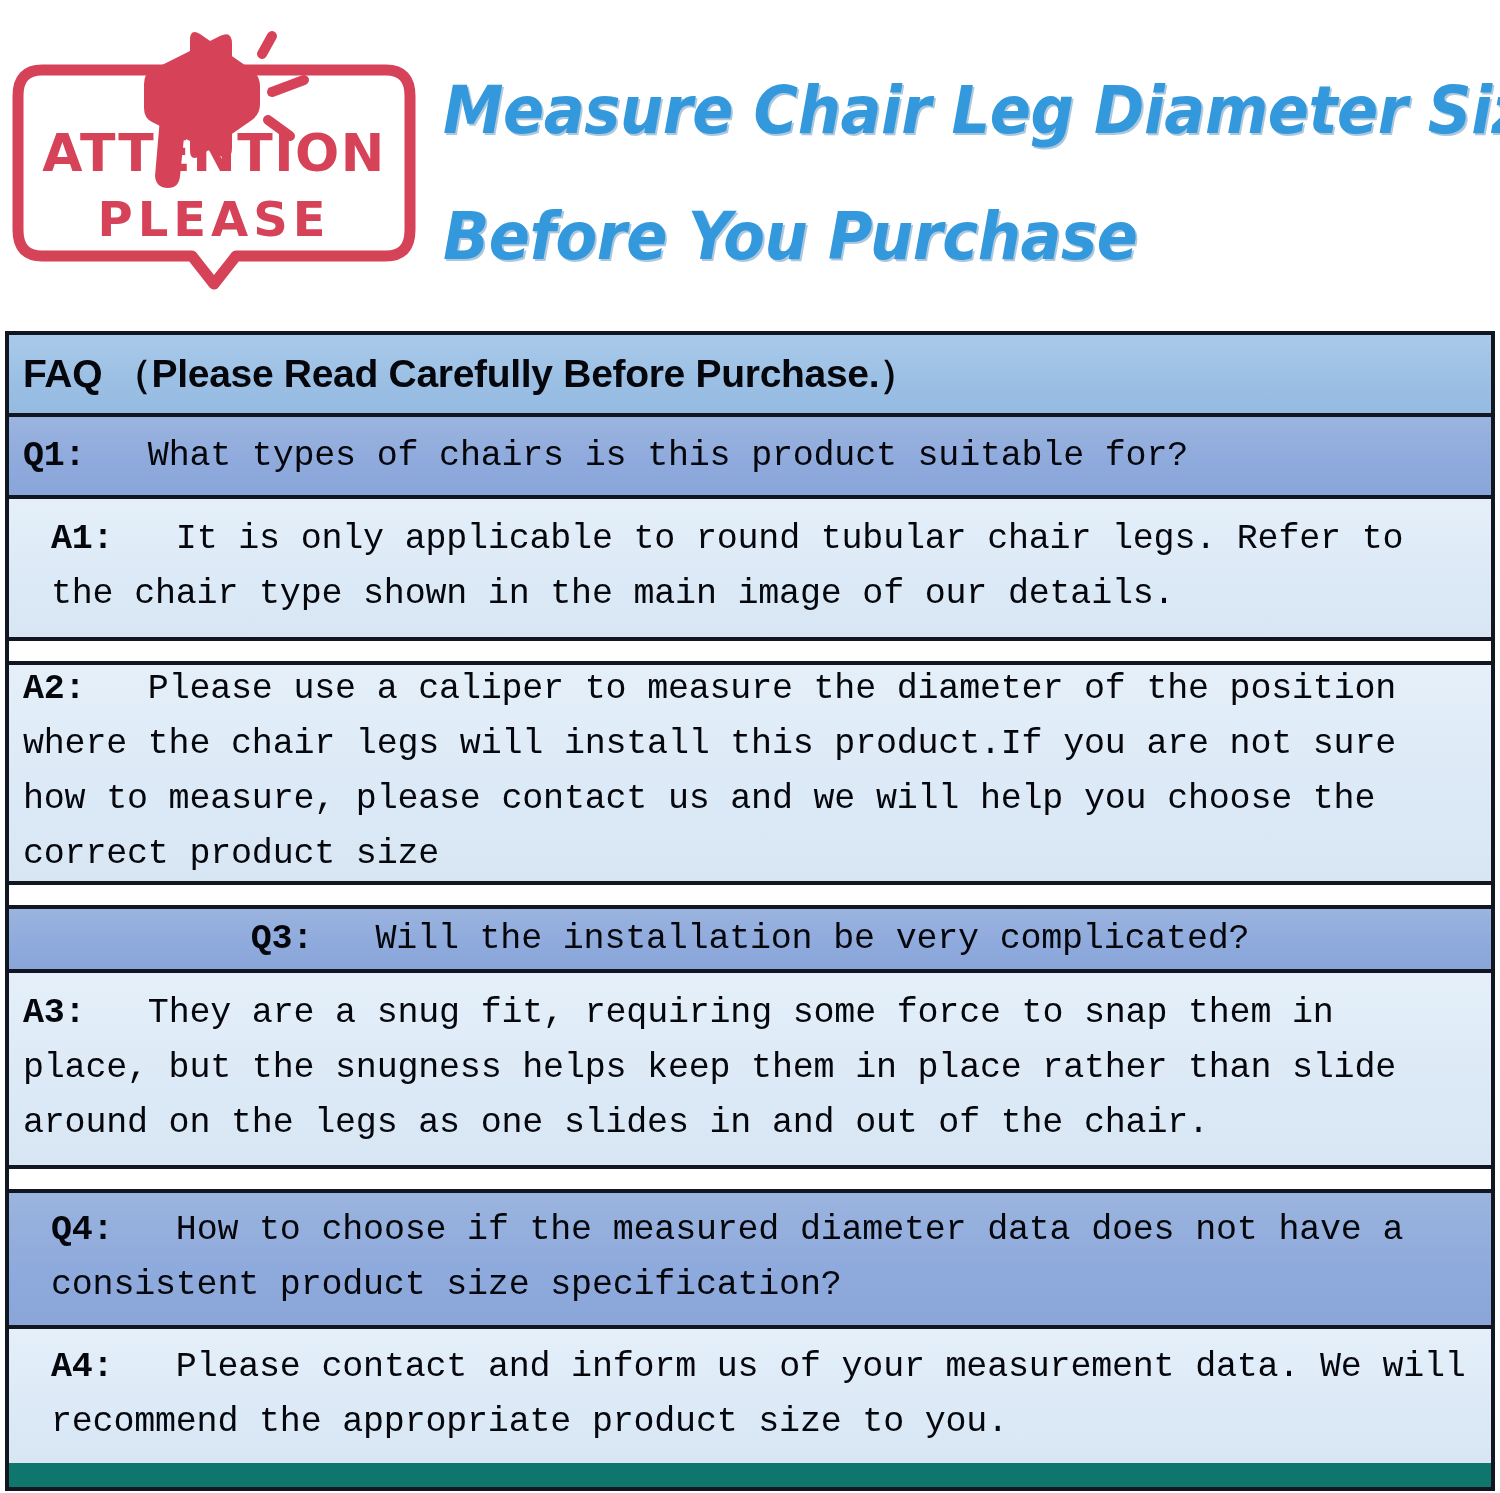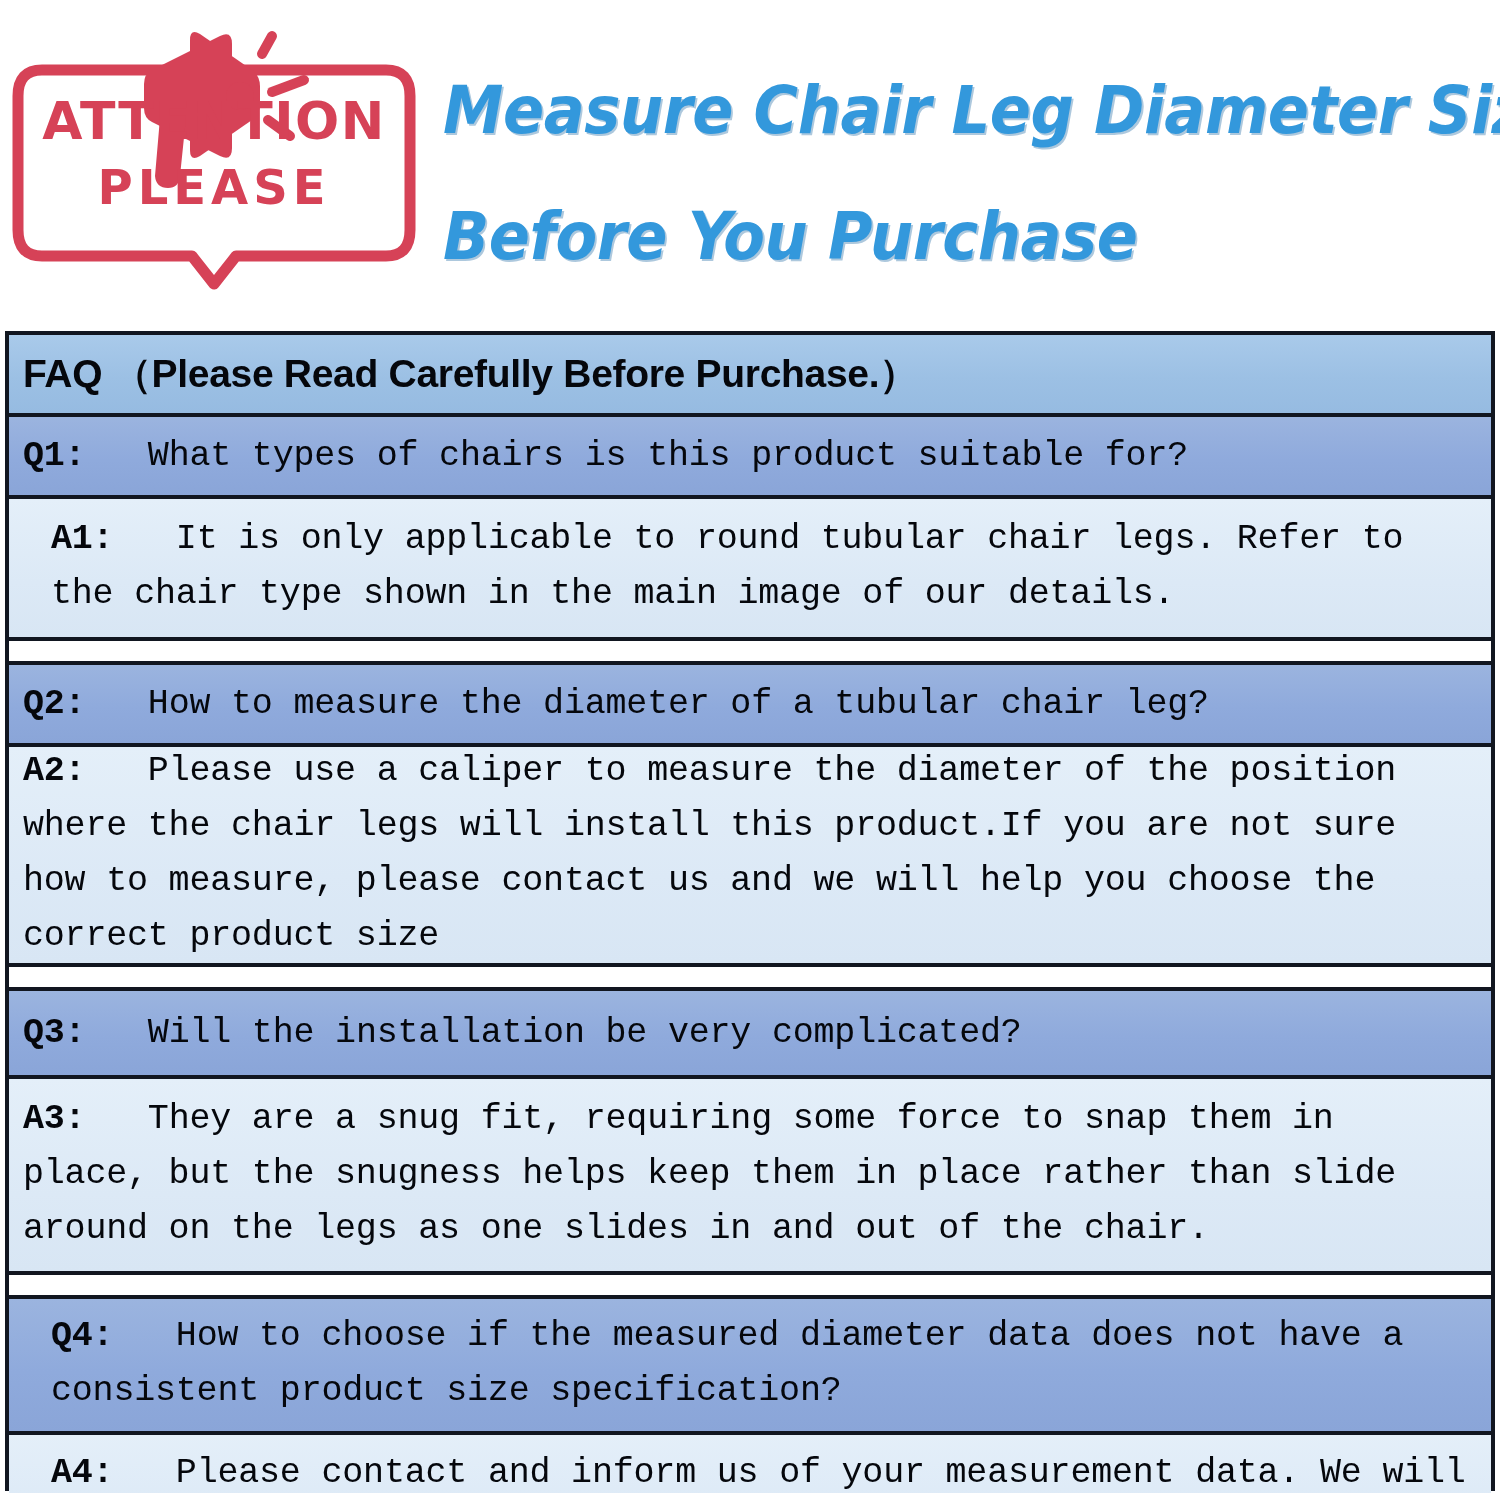--- a/index.html
+++ b/index.html
@@ -37,21 +37,21 @@
     height: 300px;
   }
   #attention-badge .badge-svg {
     position: absolute;
     left: 0;
     top: 0;
   }
   #badge-text-wrap {
     position: absolute;
     left: 0;
-    top: 80px;
+    top: 112px;
     width: 420px;
     text-align: center;
     pointer-events: none;
   }
   .badge-line {
     display: block;
     color: #D64257;
     font-family: "DejaVu Sans", sans-serif;
     font-weight: bold;
     font-size: 54px;
@@ -234,36 +234,30 @@
     </div>
 
     <div class="faq-row row-a" style="height:142px;">
       <div class="cell-text pad-1">
         <span class="lbl">A1:</span>
         &nbsp;&nbsp;<span>It is only applicable to round tubular chair legs. Refer to the chair type shown in the main image of our details.</span>
       </div>
     </div>
     <div class="faq-row row-spacer"></div>
 
-    <div class="faq-row row-q" style="height:82px;">
-      <div class="cell-text">
-        <span class="lbl">Q2:</span>
-        &nbsp;&nbsp;<span>How to measure the diameter of a tubular chair leg?</span>
-      </div>
-    </div>
 
     <div class="faq-row row-a" style="height:220px;">
       <div class="cell-text pad-2">
         <span class="lbl">A2:</span>
         &nbsp;&nbsp;<span>Please use a caliper to measure the diameter of the position where the chair legs will install this product.If you are not sure how to measure, please contact us and we will help you choose the correct product size</span>
       </div>
     </div>
     <div class="faq-row row-spacer"></div>
 
-    <div class="faq-row row-q" style="height:88px;">
+    <div class="faq-row row-q" style="height:64px;text-align:center;">
       <div class="cell-text">
         <span class="lbl">Q3:</span>
         &nbsp;&nbsp;<span>Will the installation be very complicated?</span>
       </div>
     </div>
 
     <div class="faq-row row-a" style="height:196px;">
       <div class="cell-text pad-2">
         <span class="lbl">A3:</span>
         &nbsp;&nbsp;<span>They are a snug fit, requiring some force to snap them in place, but the snugness helps keep them in place rather than slide around on the legs as one slides in and out of the chair.</span>

